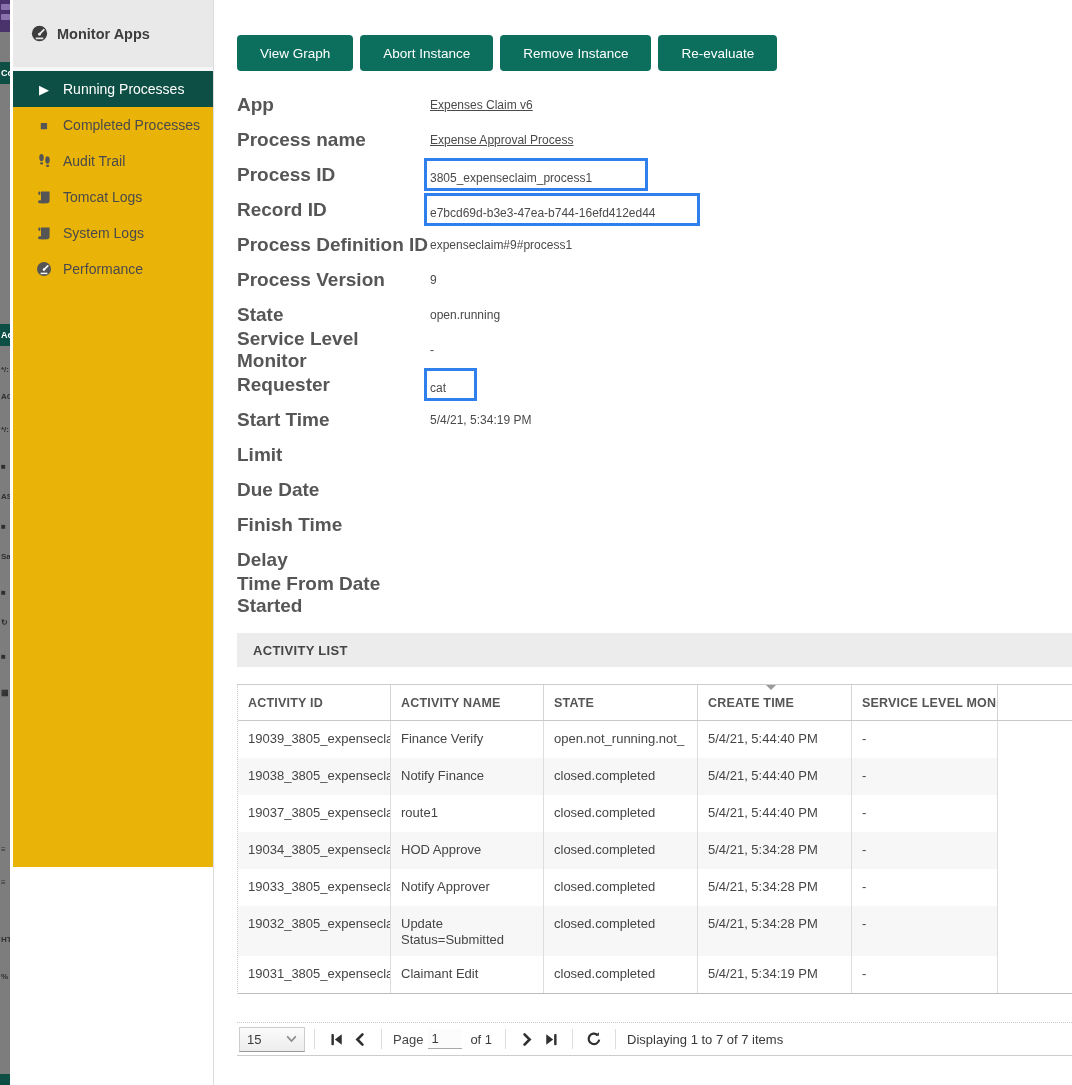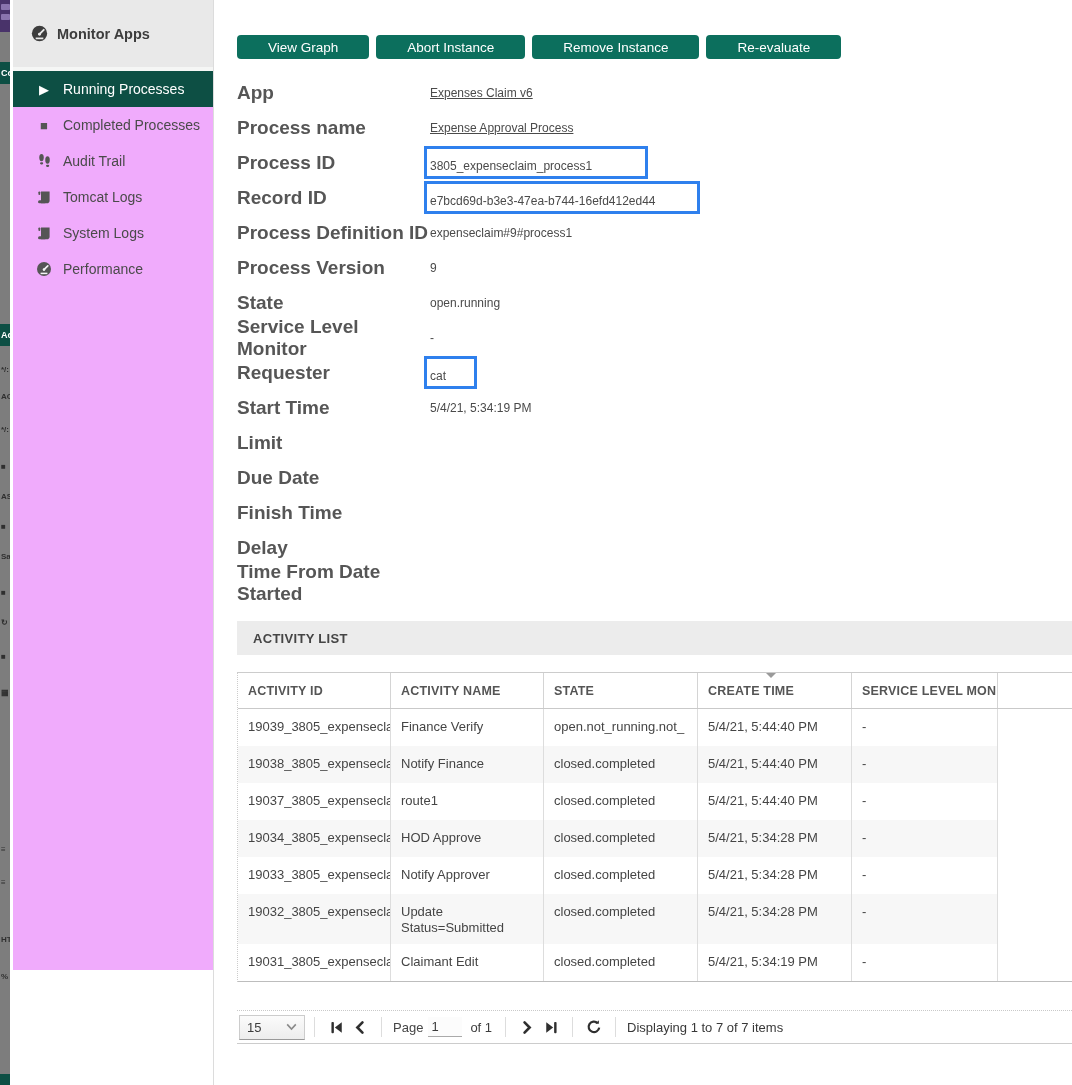--- a/index.html
+++ b/index.html
@@ -10,36 +10,36 @@
   .edge-strip { position:absolute; left:0; top:0; width:10px; height:1085px;
     background:#7d7d7d; z-index:6; overflow:hidden; }
   .strip-logo { position:absolute; left:0; top:0; width:10px; height:32px; background:#49336a; }
   .strip-logo .bar { position:absolute; left:1px; width:9px; height:6px; border-radius:1px; background:#8a74ad; }
   .frag { position:absolute; left:1px; width:9px; color:#2f2f2f; font-size:8px;
     font-weight:bold; line-height:10px; overflow:hidden; white-space:nowrap; }
   .frag-teal { position:absolute; left:0; width:10px; height:22px; background:#0d4f44;
     color:#fff; font-size:9px; font-weight:bold; line-height:22px; overflow:hidden; white-space:nowrap; padding-left:1px; }
 
   
-  .sidebar { position:absolute; left:13px; top:0; width:200px; height:970px; background:#f0abfc; z-index:4; }
+  .sidebar { position:absolute; left:13px; top:0; width:200px; height:867px; background:#eab308; z-index:4; }
   .sidebar-header { height:71px; background:#e9e9e9; border-bottom:4px solid #f5f6f5;
     display:flex; align-items:center; gap:9px; padding-left:18px; color:#3d3d3d; }
   .sidebar-header .txt { font-size:14.5px; font-weight:bold; }
   .nav-item { height:36px; display:flex; align-items:center; gap:10px; padding-left:22px;
     font-size:14px; color:#4a4a4a; cursor:pointer; }
   .nav-item .ic { width:18px; display:flex; justify-content:center; align-items:center; color:#555; }
   .nav-item.selected { background:#0d4f44; color:#fff; }
   .nav-item.selected .ic { color:#fff; }
   .glyph-ic { font-size:13px; line-height:13px; }
 
   
   .main { position:absolute; left:213px; top:0; right:0; bottom:0; background:#fff;
     border-left:1px solid #dcdcdc; padding-left:23px; }
   .toolbar { margin-top:35px; display:flex; gap:7px; }
-  .btn { height:24px; padding:0 31px; background:#0c6f5d; color:#fff; border:none;
+  .btn { height:36px; padding:0 23px; background:#0c6f5d; color:#fff; border:none;
     border-radius:4px; font-size:13.5px; font-family:"Liberation Sans",sans-serif; cursor:pointer; }
 
   
   .details { margin-top:16px; }
   .drow { height:35px; display:flex; align-items:center; }
   .dlabel { width:193px; flex:none; font-size:19px; font-weight:bold; color:#565656; }
   .dvalue { font-size:12px; color:#4a4a4a; }
   .dlink { color:#4a4a4a; text-decoration:underline; cursor:pointer; }
   .hl-box { display:inline-flex; align-items:flex-end; border:3px solid #2f80ed;
     padding:10px 6px 3px 3px; margin-left:-6px; min-height:29px; }

